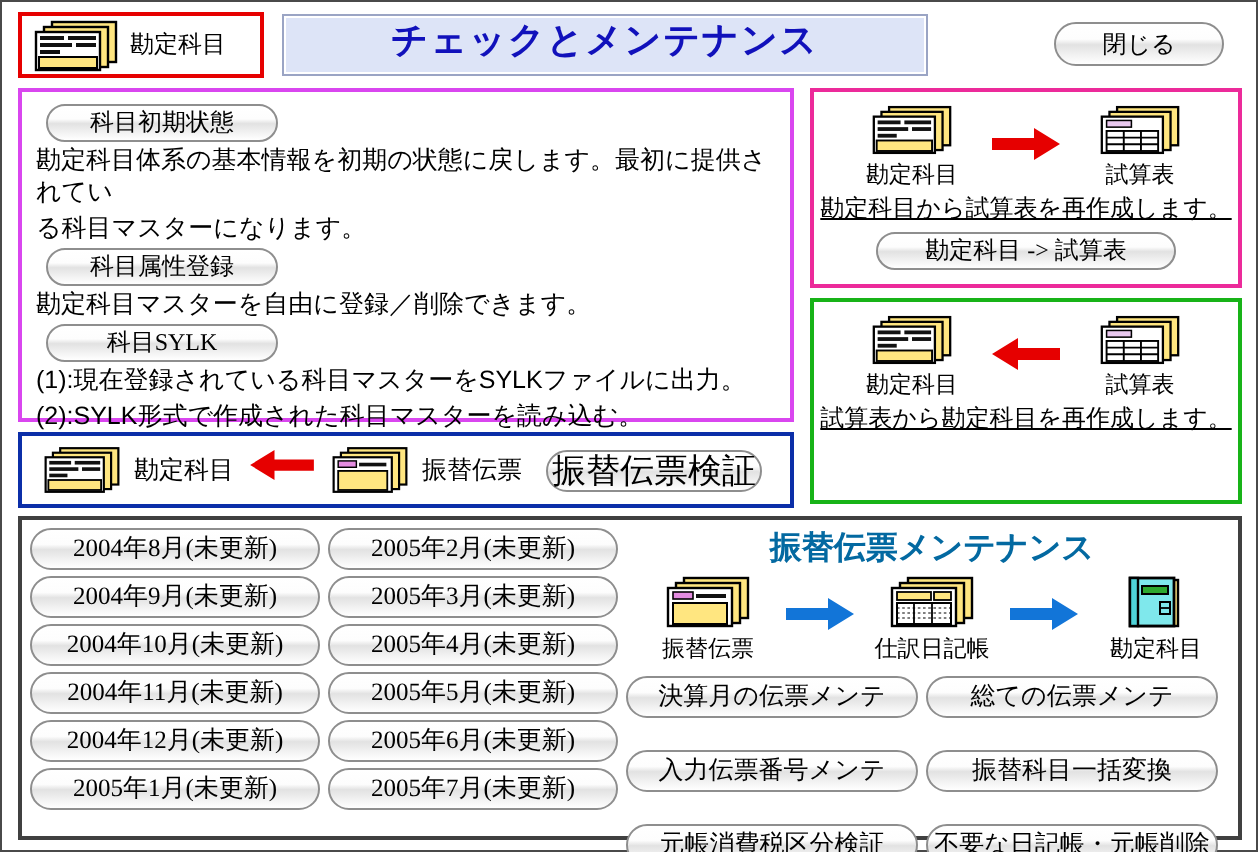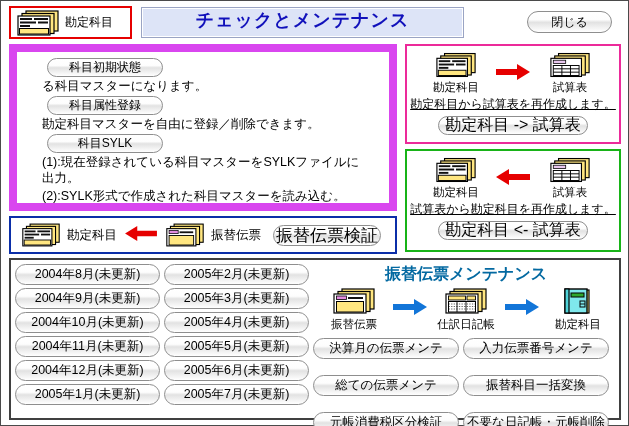--- a/index.html
+++ b/index.html
@@ -17,20 +17,21 @@
     display:flex;align-items:center;justify-content:center;
     box-sizing:border-box;
     border:1px solid #8e8e8e;
     border-radius:999px;
     background:linear-gradient(to bottom,#ffffff 0%,#fdfdfd 38%,#e2e2e2 52%,#f2f2f2 78%,#ffffff 100%);
     color:#000;
     font-size:12px;
     white-space:nowrap;
     box-shadow:0 1px 0 rgba(255,255,255,.9) inset;
     cursor:default;
+    font-family:Liberation Serif, serif;
   }
 
   
   .hdr-acct{
     position:absolute;left:8px;top:5px;width:123px;height:33px;
     box-sizing:border-box;border:2px solid #e60000;background:#fff;
     display:flex;align-items:center;gap:5px;padding-left:5px;
   }
   .hdr-acct .lbl{font-size:12px;color:#000;}
   .title-panel{
@@ -42,40 +43,40 @@
   }
   .title-panel .t{
     font-size:18px;font-weight:bold;color:#1111bb;letter-spacing:1px;
     font-family:"DejaVu Sans","Liberation Sans",sans-serif;
   }
   .btn-close{position:absolute;left:526px;top:10px;width:85px;height:22px;}
 
   
   .red-box{
     position:absolute;left:8px;top:43px;width:388px;height:167px;
-    box-sizing:border-box;border:8px solid #d946ef;background:#fff;
-    padding:4px 24px;
+    box-sizing:border-box;border:2px solid #d946ef;background:#fff;
+    padding:4px 6px;
   }
   .sec-btn{width:116px;height:19px;margin:2px 0 1px 6px;font-size:12px;}
   .para{font-size:12.5px;line-height:16px;color:#000;margin:1px 0 2px 1px;}
 
   
   .pink-box{
     position:absolute;left:404px;top:43px;width:216px;height:100px;
     box-sizing:border-box;border:2px solid #ec2a9a;background:#fff;
   }
   .green-box{
     position:absolute;left:404px;top:148px;width:216px;height:103px;
     box-sizing:border-box;border:2px solid #18b318;background:#fff;
   }
   .flowrow{display:flex;align-items:flex-start;justify-content:center;gap:4px;margin-top:5px;}
   .flowitem{display:flex;flex-direction:column;align-items:center;width:72px;}
   .flowitem .cap{font-size:11.5px;margin-top:1px;}
   .desc{text-align:center;font-size:12px;margin-top:1px;text-decoration:underline;}
-  .box-btn{width:150px;height:19px;margin:3px auto 0 auto;font-size:16px;}
+  .box-btn{width:150px;height:19px;margin:3px auto 0 auto;font-size:12px;}
 
   
   .blue-strip{
     position:absolute;left:8px;top:215px;width:388px;height:38px;
     box-sizing:border-box;border:2px solid #0b2ea8;background:#fff;
     display:flex;align-items:center;padding-left:10px;gap:6px;
   }
   .blue-strip .cap{font-size:12.5px;}
   .btn-verify{width:108px;height:21px;margin-left:6px;font-size:17px;}
 
@@ -131,20 +132,21 @@
 
   <div class="title-panel">
     <span class="t">チェックとメンテナンス</span>
   </div>
 
   <div class="pill btn-close">閉じる</div>
 
   <div class="red-box">
 
     <div class="pill sec-btn">科目初期状態</div>
+    <div class="para">勘定科目体系の基本情報を初期の状態に戻します。最初に提供されてい</div>
     <div class="para">る科目マスターになります。</div>
 
     <div class="pill sec-btn">科目属性登録</div>
     <div class="para">勘定科目マスターを自由に登録／削除できます。</div>
 
     <div class="pill sec-btn">科目SYLK</div>
     <div class="para">(1):現在登録されている科目マスターをSYLKファイルに出力。</div>
     <div class="para">(2):SYLK形式で作成された科目マスターを読み込む。</div>
   </div>
 
@@ -230,21 +232,20 @@
             <line x1="4.5" y1="17" x2="31.5" y2="17" stroke="#000" stroke-width="1"></line>
             <line x1="4.5" y1="20.5" x2="31.5" y2="20.5" stroke="#000" stroke-width="1"></line>
             <line x1="13.5" y1="13.5" x2="13.5" y2="24" stroke="#000" stroke-width="1"></line>
             <line x1="22.5" y1="13.5" x2="22.5" y2="24" stroke="#000" stroke-width="1"></line>
           </svg>
         </span>
         <span class="cap">試算表</span>
       </div>
     </div>
     <div class="desc">試算表から勘定科目を再作成します。</div>
-    <div class="pill box-btn">勘定科目 &lt;- 試算表</div>
   </div>
 
   <div class="blue-strip">
     <span>
       <svg class="ico" width="40" height="26" viewBox="0 0 44 26">
         <rect x="10" y="1" width="32" height="20" fill="#ffe680" stroke="#000" stroke-width="1.2"></rect>
         <rect x="6" y="3.5" width="32" height="20" fill="#ffe680" stroke="#000" stroke-width="1.2"></rect>
         <rect x="2" y="6" width="32" height="19" fill="#ffffff" stroke="#000" stroke-width="1.2"></rect>
         <rect x="4" y="8" width="12" height="2" fill="#111"></rect>
         <rect x="18" y="8" width="14" height="2" fill="#111"></rect>
@@ -352,21 +353,21 @@
             <rect x="24" y="13" width="5" height="6" fill="#7fe8ec" stroke="#000" stroke-width="1"></rect>
             <line x1="24" y1="16" x2="29" y2="16" stroke="#000" stroke-width="0.9"></line>
           </svg>
         </span>
         <span class="cap">勘定科目</span>
       </div>
     </div>
 
     <div class="mt-grid">
       <div class="pill act-btn">決算月の伝票メンテ</div>
+      <div class="pill act-btn">総ての伝票メンテ</div>
       <div class="pill act-btn">入力伝票番号メンテ</div>
-      <div class="pill act-btn">総ての伝票メンテ</div>
       <div class="pill act-btn">振替科目一括変換</div>
       <div class="pill act-btn">元帳消費税区分検証</div>
       <div class="pill act-btn">不要な日記帳・元帳削除</div>
     </div>
   </div>
 
 </div>
 
 </body></html>

